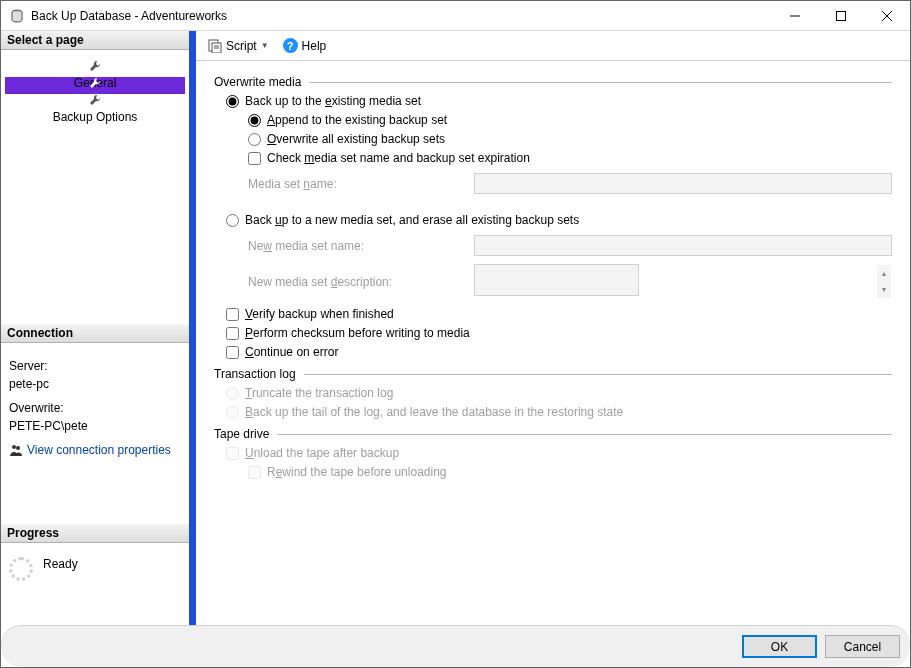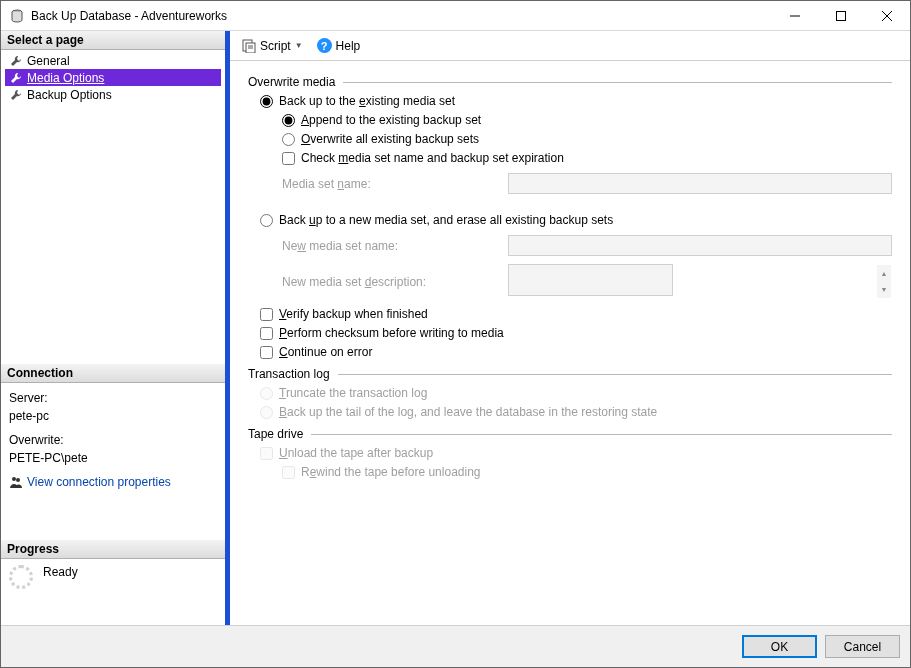--- a/index.html
+++ b/index.html
@@ -28,37 +28,39 @@
   .winbtn { width: 46px; height: 30px; display:flex; align-items:center; justify-content:center; }
 
   
   .client {
     display:flex;
     height: calc(100% - 30px - 42px);
   }
 
   
   .sidebar {
-    width: 229px;
-    border-right: 5px solid #1d4ed8;
+    width: 195px;
+    border-right: 7px solid #1d4ed8;
     display:flex;
     flex-direction:column;
+    gap:8px;
   }
   .sidepanel-h {
     background: linear-gradient(#f3f3f3,#dcdcdc);
     border-bottom:1px solid #b0b0b0;
     font-weight:bold;
     padding: 2px 6px;
     font-size:12px;
   }
   .sidepanel { padding: 2px 4px 8px 4px; }
   .page-list .page-item {
     display:flex; align-items:center; gap:4px;
     padding: 0 4px; height:17px;
     cursor: pointer;
+    flex-direction: column;
   }
   .page-item.selected { background:#6d28d9; color:#fff;text-decoration:underline; }
   .wrench {width:14px;height:14px;display:inline-flex;align-items:center;justify-content:center;}
   .conn-block { padding: 6px 8px; font-size:12px; line-height:1.5; }
   .conn-link { color:#0645ad; cursor:pointer; display:inline-flex; align-items:center; gap:4px;}
   .people-icon{width:14px;height:14px;display:inline-block;}
   .spacer { flex:1; }
 
   .progress-block { padding:6px 8px; display:flex; gap:10px; }
   .spinner {
@@ -125,20 +127,21 @@
   
   .buttonbar{
     height:42px;
     border-top:1px solid #d0d0d0;
     display:flex;
     align-items:center;
     justify-content:flex-end;
     gap:8px;
     padding:0 10px;
     background:#f0f0f0;
+    border-radius:20px;
   }
   .btn{
     min-width:75px;height:23px;border:1px solid #adadad;background:#e1e1e1;
     display:flex;align-items:center;justify-content:center;cursor:pointer;
     font-size:12px;
   }
   .btn.primary{border:2px solid #0078d7;background:#e1e1e1;}
 
   .dropdown-arrow{font-size:8px;color:#555;}
 </style>

